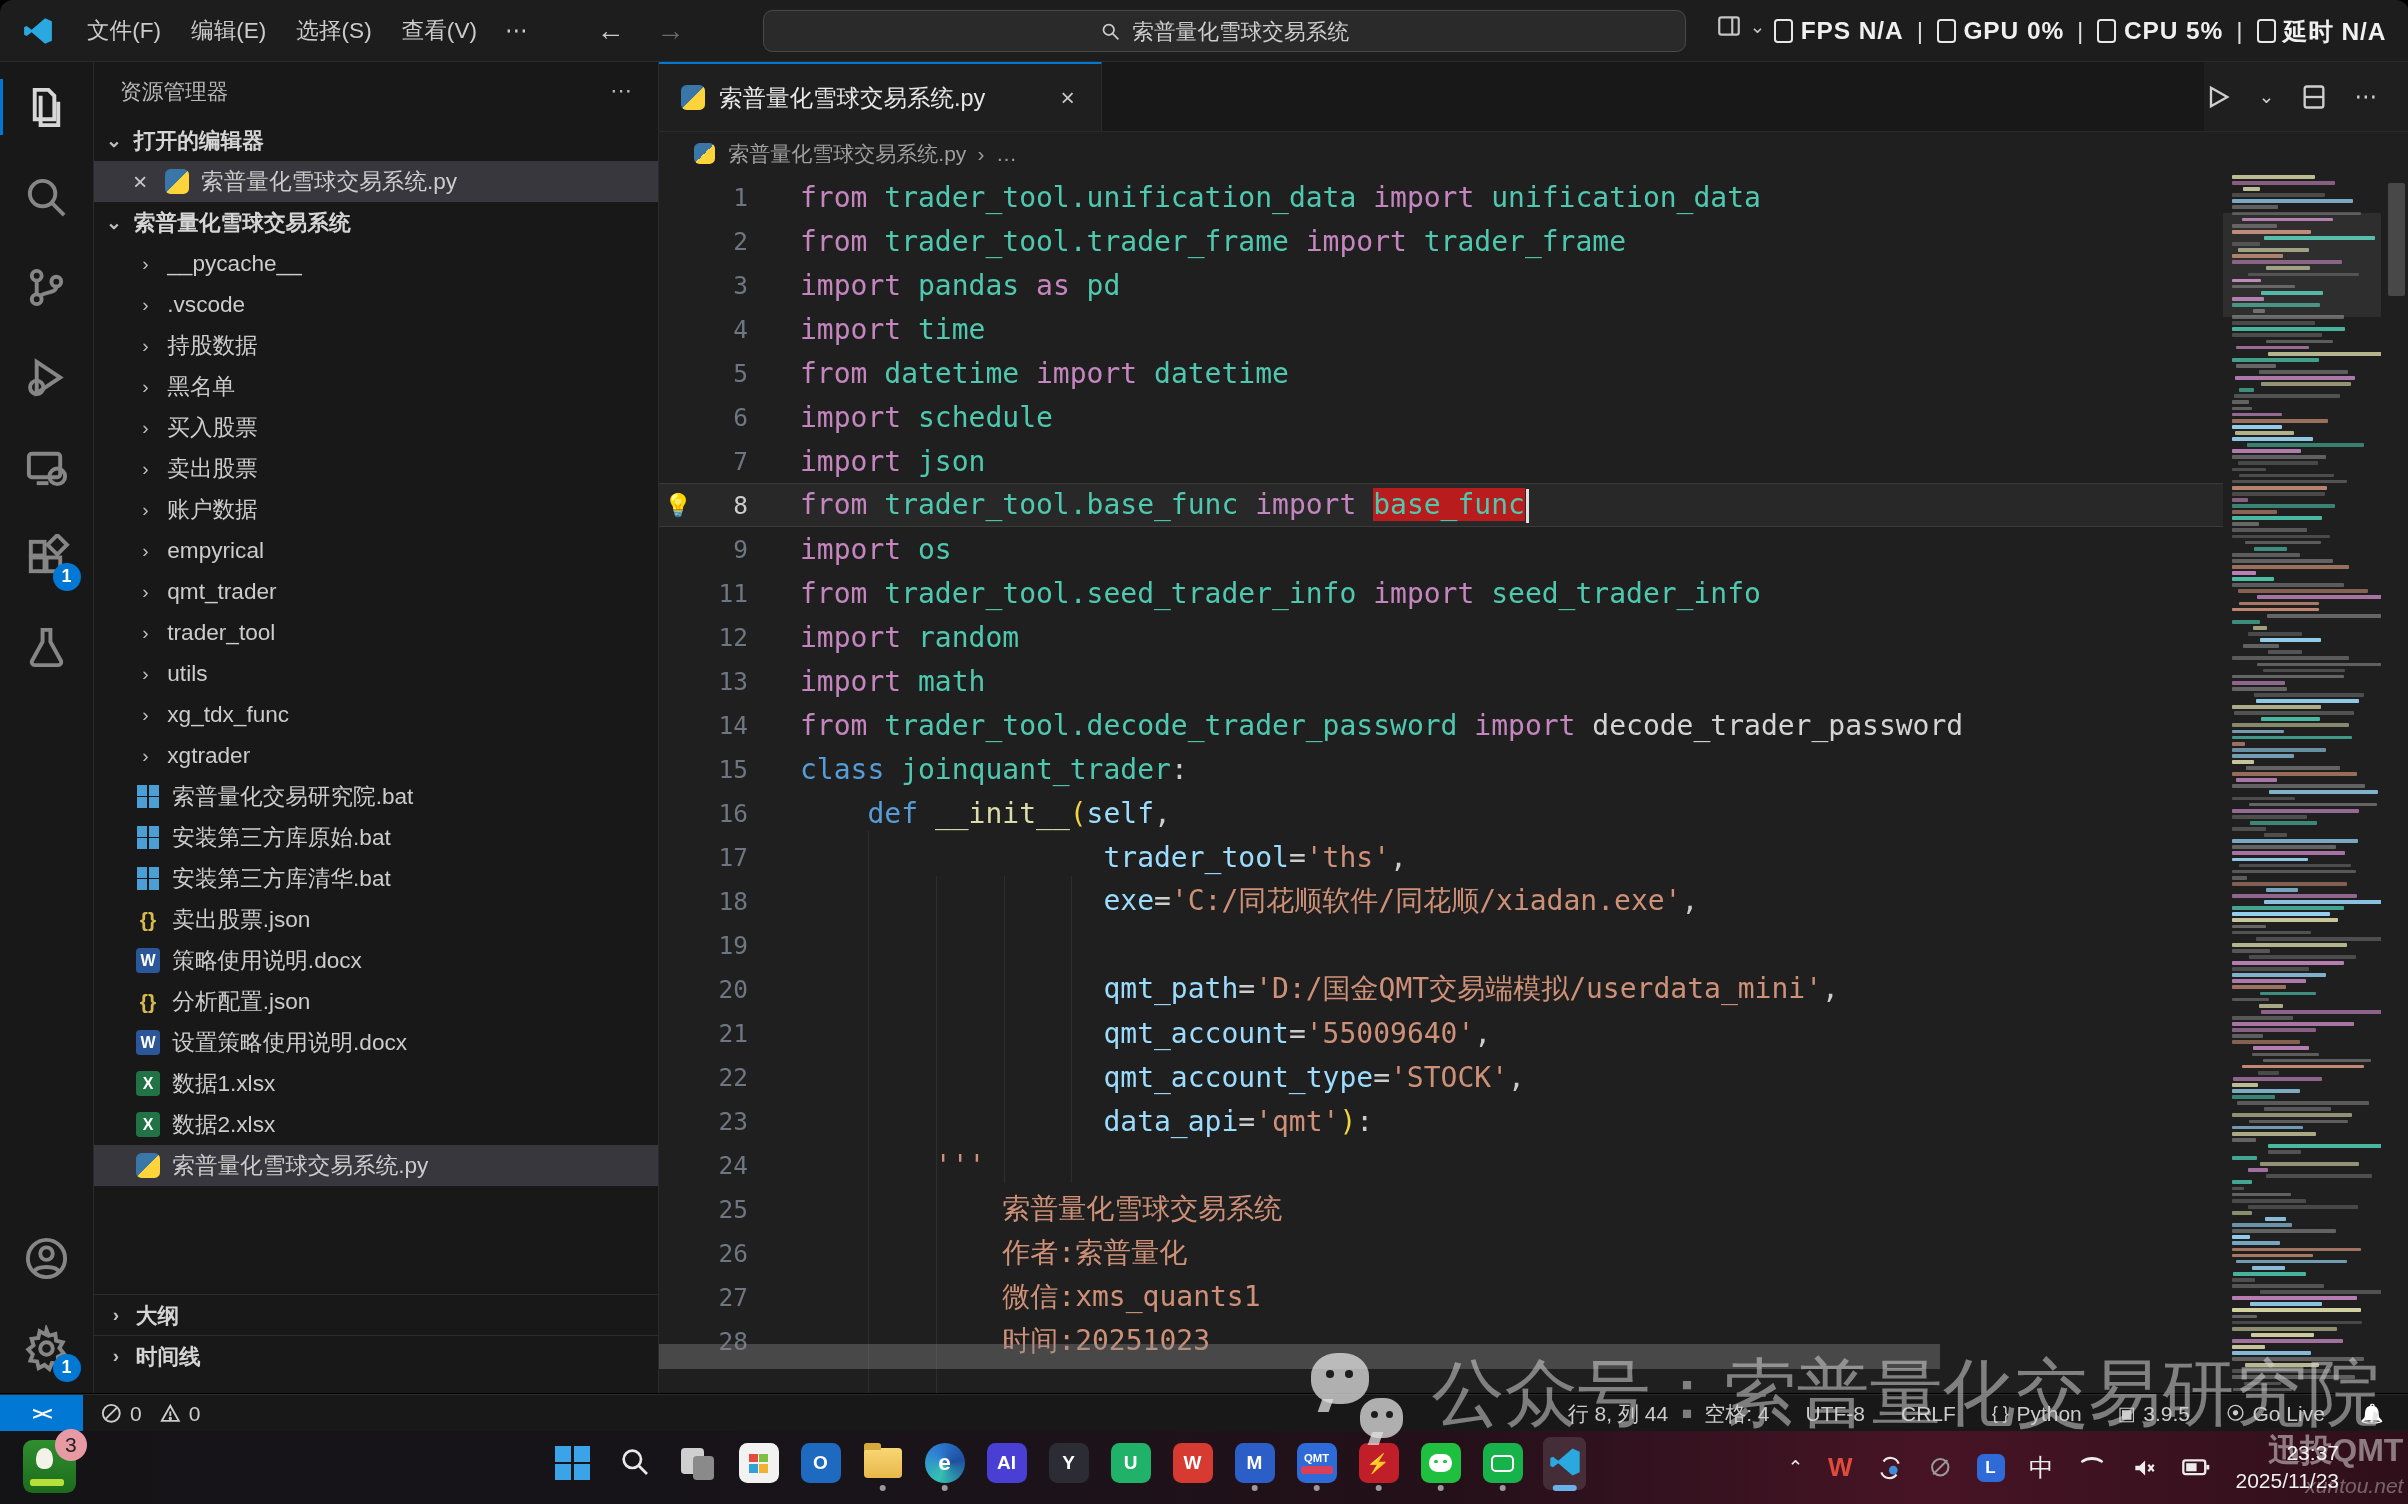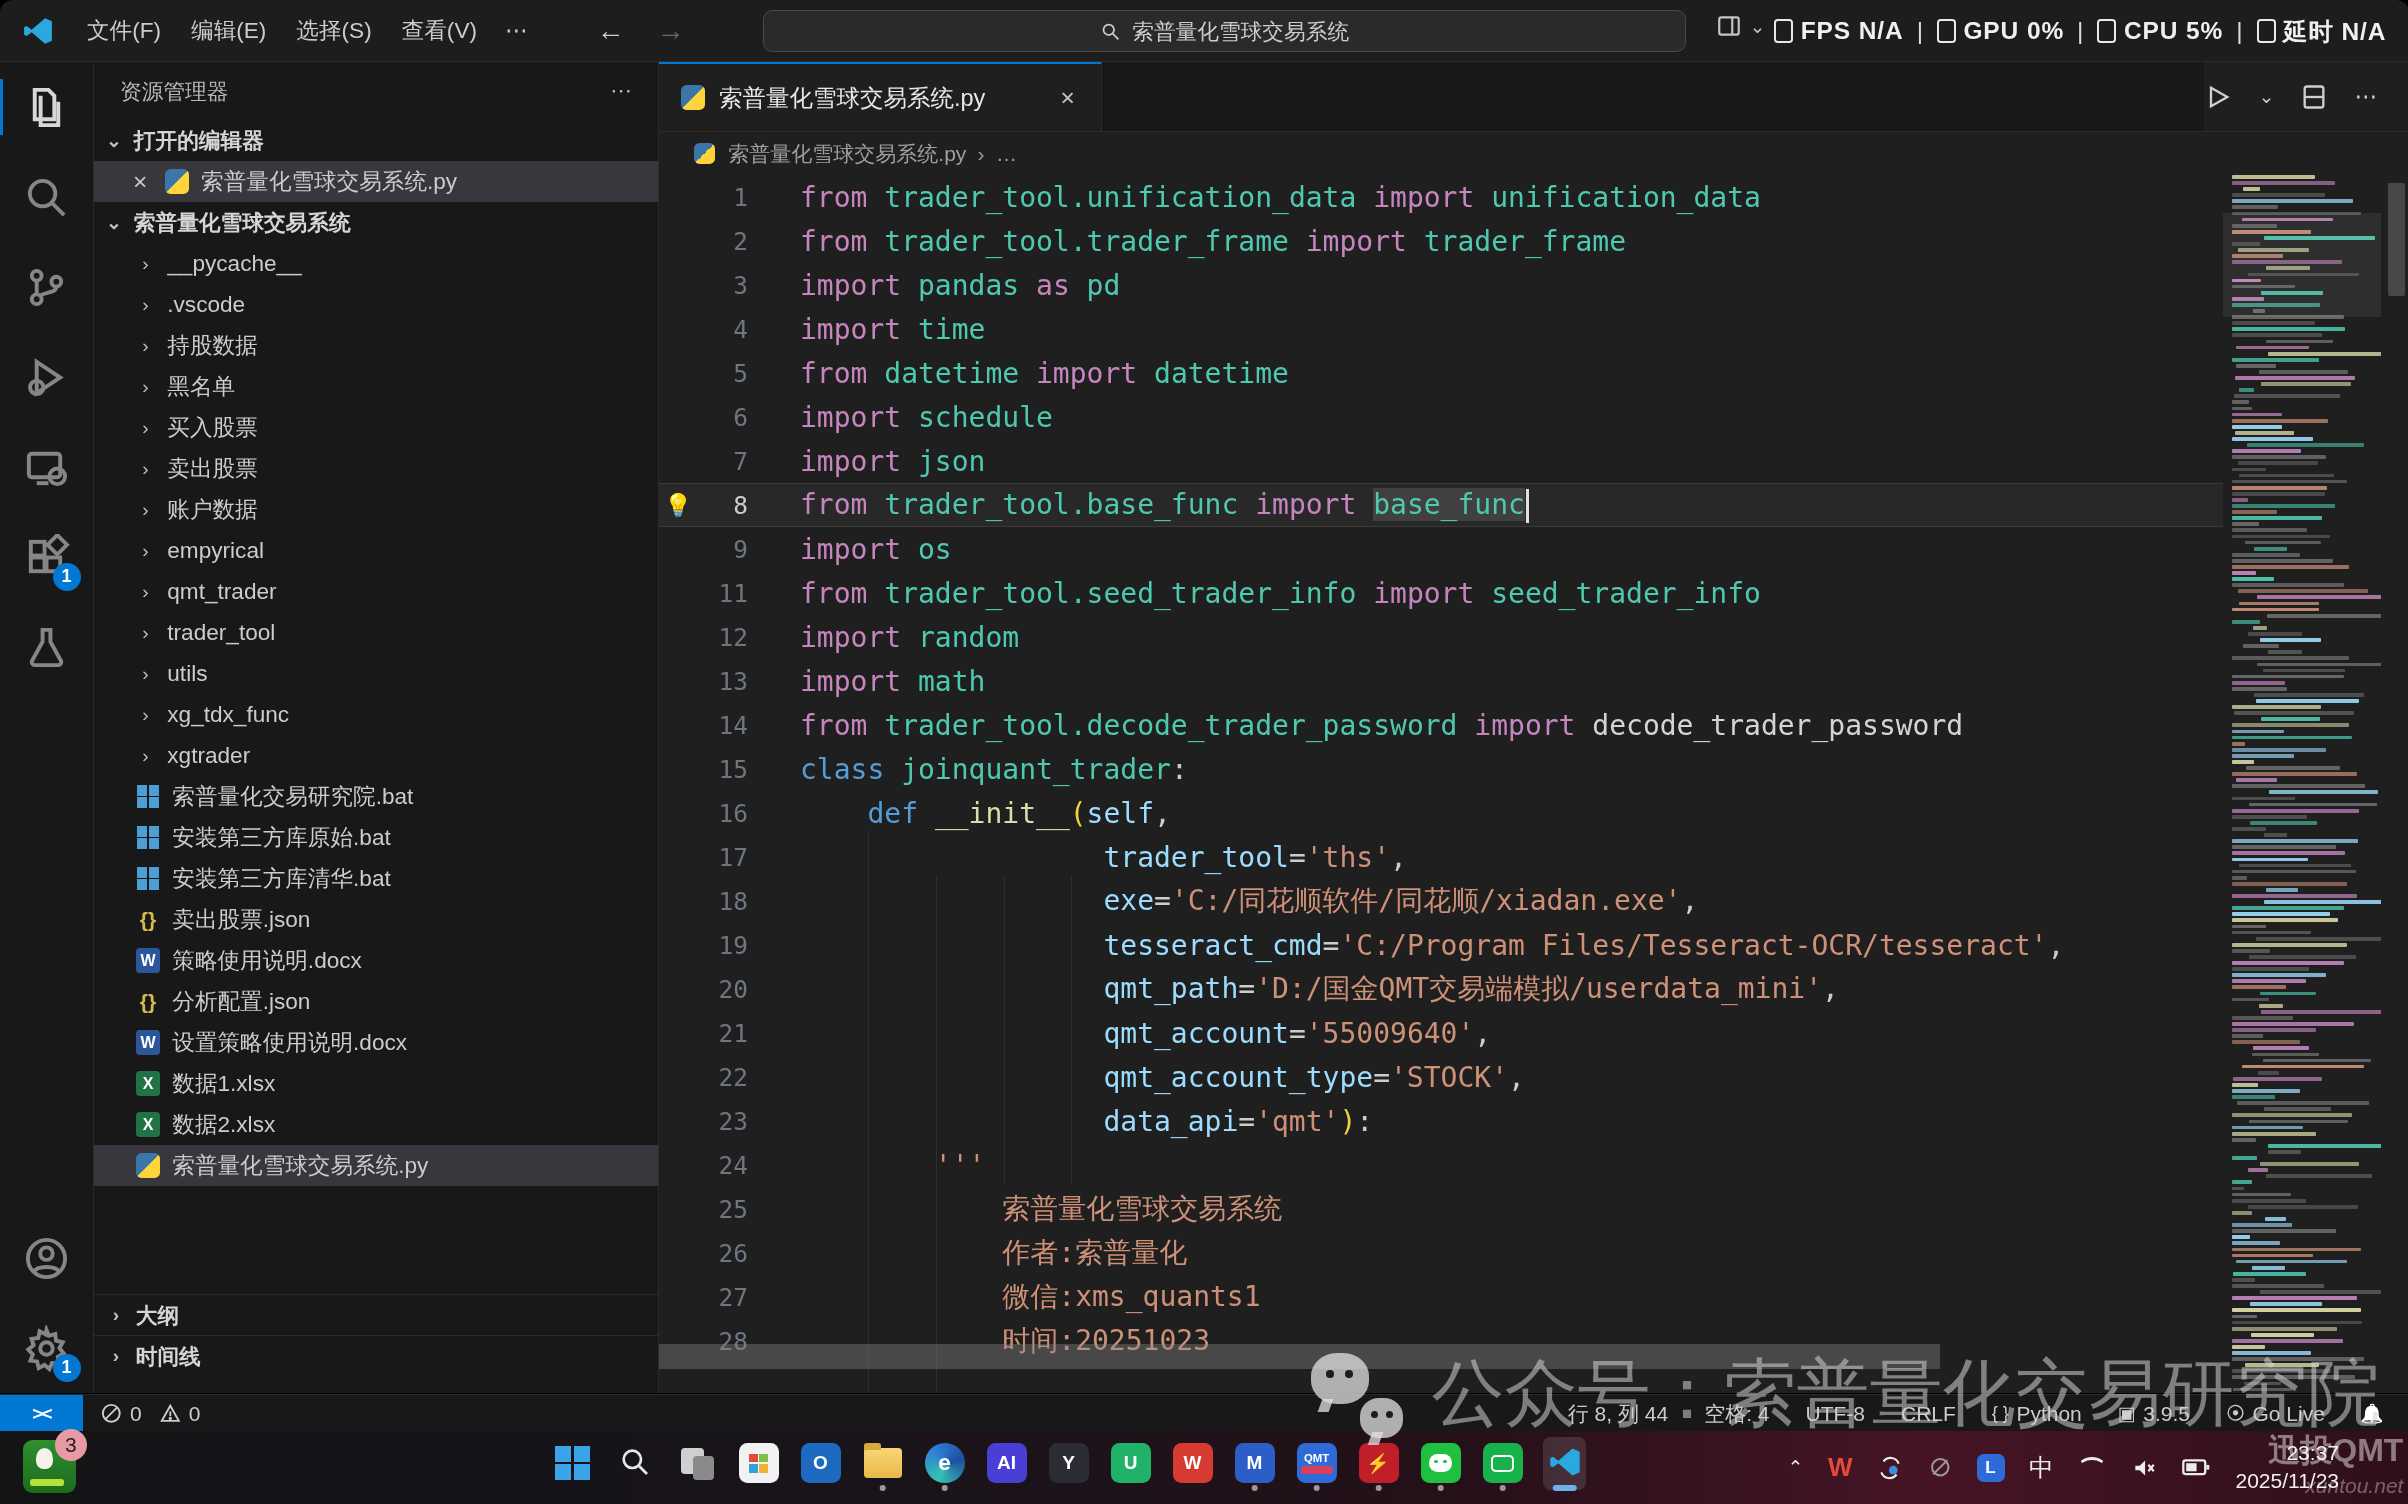--- a/index.html
+++ b/index.html
@@ -92,21 +92,21 @@
   .cl { height:44px; display:flex; align-items:center; position:relative; }
   .cl .bulb { position:absolute; left:5.6px; font-size:22.6px; visibility:hidden; }
   .cl.current .bulb { visibility:visible; }
   .ln-num { width:89px; text-align:right; color:#6e7681; font-size:24.5px; flex:none; }
   .cl.current .ln-num { color:#cccccc; }
   .ln-code { padding-left:52px; white-space:pre; font:inherit; color:#d4d4d4; }
   .cl.current { background:rgba(255,255,255,0.045); box-shadow:inset 0 0.9px 0 #3a3a3a, inset 0 -0.9px 0 #3a3a3a; }
   .tk-kw{color:#C586C0} .tk-mod{color:#4EC9B0} .tk-def{color:#569CD6}
   .tk-fn{color:#DCDCAA} .tk-var{color:#9CDCFE} .tk-str{color:#CE9178}
   .tk-pun{color:#CCCCCC} .tk-txt{color:#d4d4d4} .tk-brY{color:#f2d441} .tk-self{color:#9CDCFE}
-  .sel { background:#404040; }
+  .sel { background:#b91c1c; }
   .cursor { display:inline-block; width:2.8px; height:34px; background:#e0e0e0;
     vertical-align:middle; margin-left:0.9px; }
   .guide { position:absolute; width:0.9px; background:#2e2e2e; }
   .minimap { position:absolute; top:113px; right:28px; width:158px; bottom:0;
     background:#1f1f1f; overflow:hidden; padding-left:9.4px; }
   .mm-bar { height:3.8px; border-radius:0.9px; margin-bottom:2.3px; }
   .mm-slider { position:absolute; right:28px; top:151px; width:158px; height:104px;
     background:rgba(255,255,255,0.07); }
   .vsb { position:absolute; right:3.8px; top:121px; width:17px; height:113px;
     background:rgba(121,121,121,0.45); border-radius:1.9px; }
@@ -551,21 +551,20 @@
         <div class="cl">
           <span class="ln-num">17</span>
           <pre class="ln-code"><span class="tk-txt">                  </span><span class="tk-var">trader_tool</span><span class="tk-pun">=</span><span class="tk-str">'ths'</span><span class="tk-pun">,</span></pre>
         </div>
         <div class="cl">
           <span class="ln-num">18</span>
           <pre class="ln-code"><span class="tk-txt">                  </span><span class="tk-var">exe</span><span class="tk-pun">=</span><span class="tk-str">'C:/同花顺软件/同花顺/xiadan.exe'</span><span class="tk-pun">,</span></pre>
         </div>
         <div class="cl">
           <span class="ln-num">19</span>
-          <pre class="ln-code"><span class="tk-txt">                  </span><span class="tk-var">tesseract_cmd</span><span class="tk-pun">=</span><span class="tk-str">'C:/Program Files/Tesseract-OCR/tesseract'</span><span class="tk-pun">,</span></pre>
         </div>
         <div class="cl">
           <span class="ln-num">20</span>
           <pre class="ln-code"><span class="tk-txt">                  </span><span class="tk-var">qmt_path</span><span class="tk-pun">=</span><span class="tk-str">'D:/国金QMT交易端模拟/userdata_mini'</span><span class="tk-pun">,</span></pre>
         </div>
         <div class="cl">
           <span class="ln-num">21</span>
           <pre class="ln-code"><span class="tk-txt">                  </span><span class="tk-var">qmt_account</span><span class="tk-pun">=</span><span class="tk-str">'55009640'</span><span class="tk-pun">,</span></pre>
         </div>
         <div class="cl">

